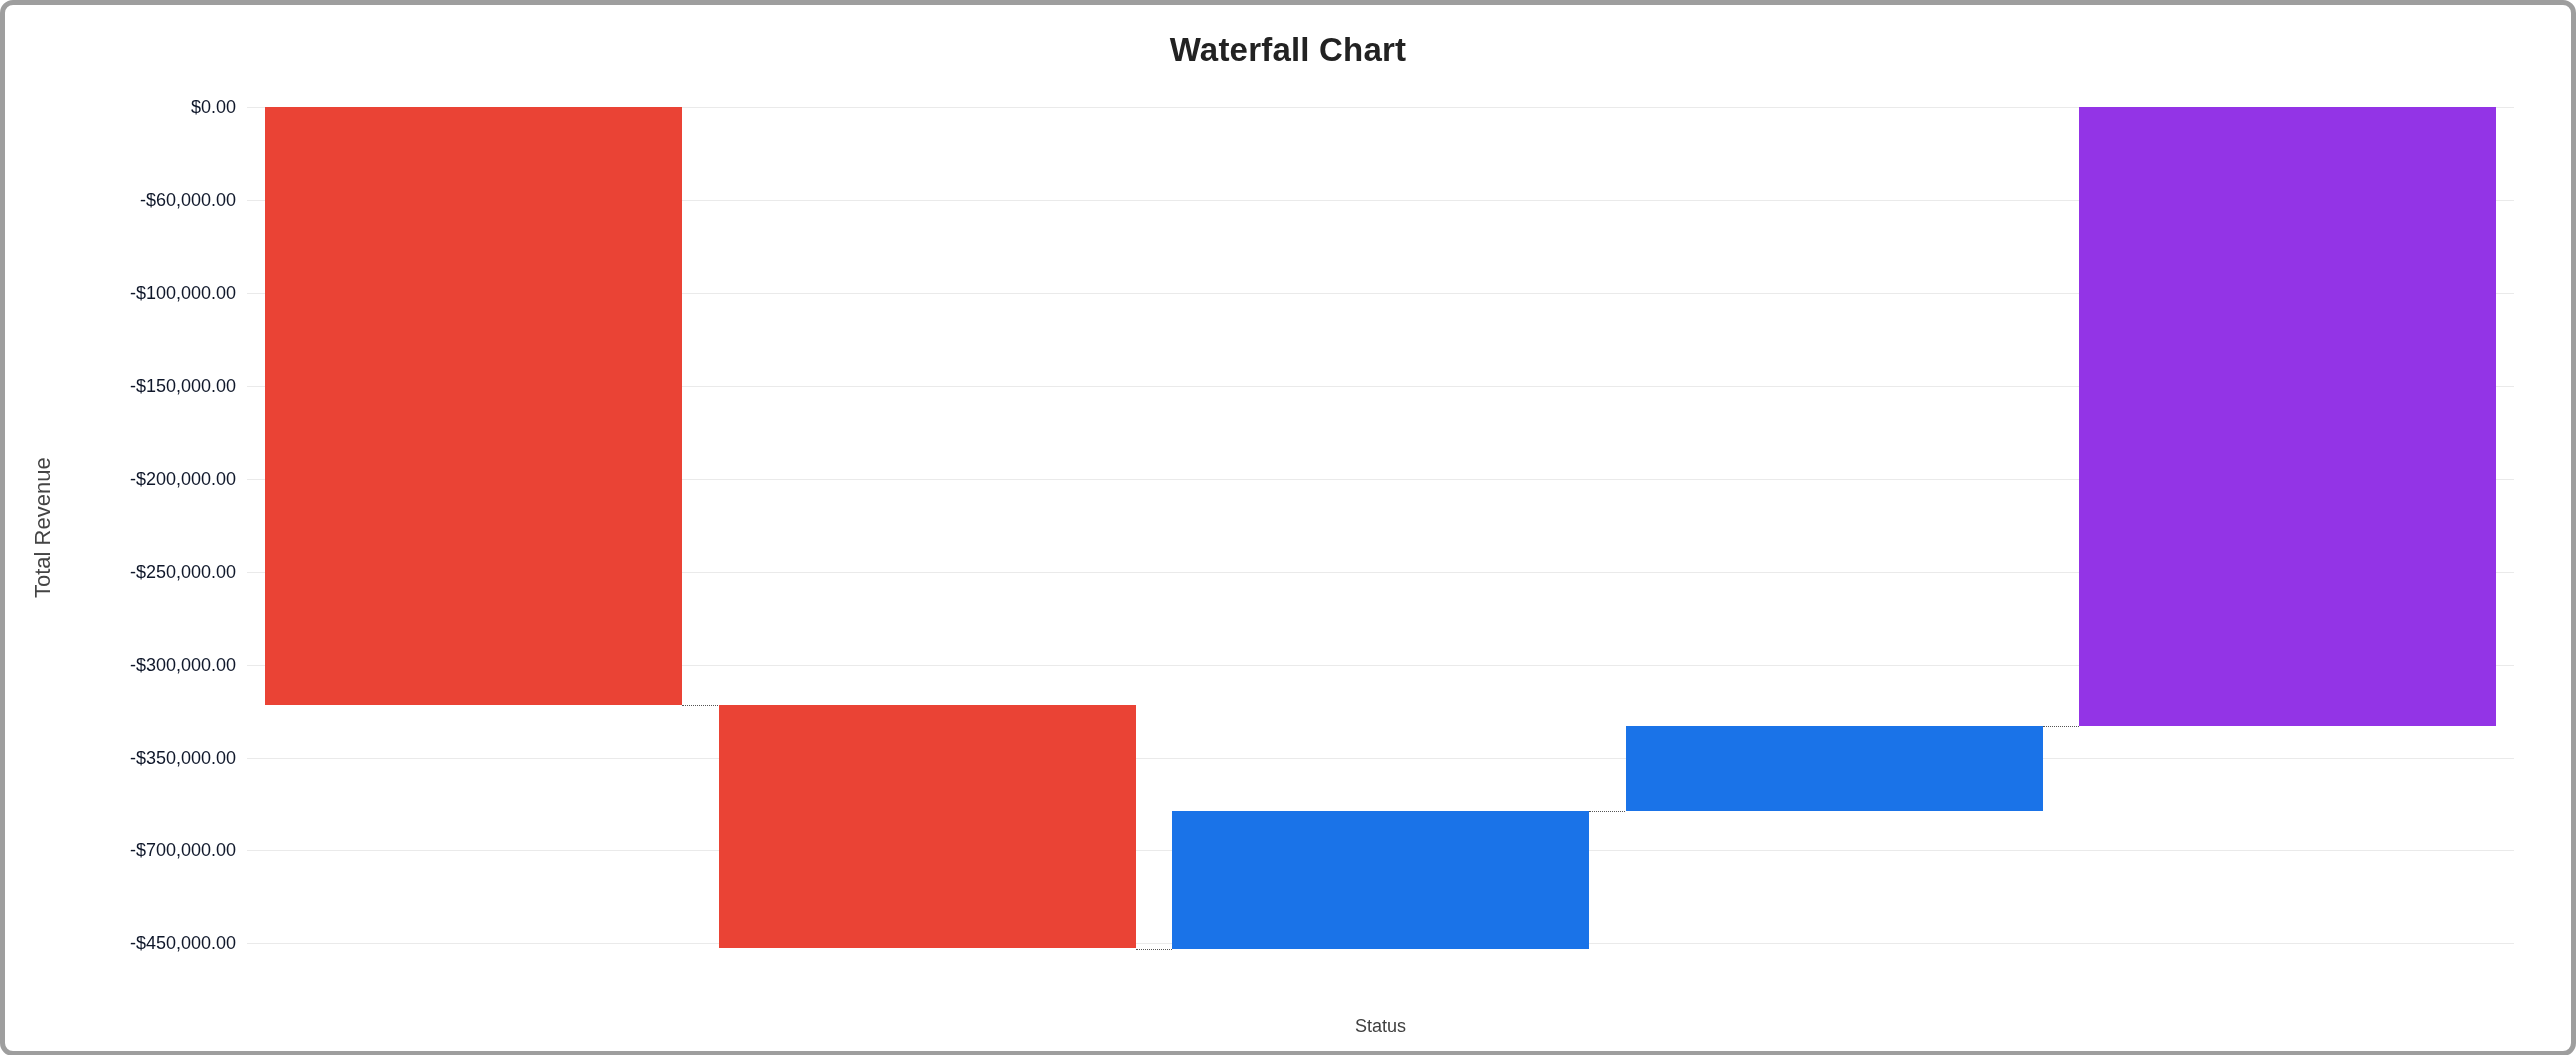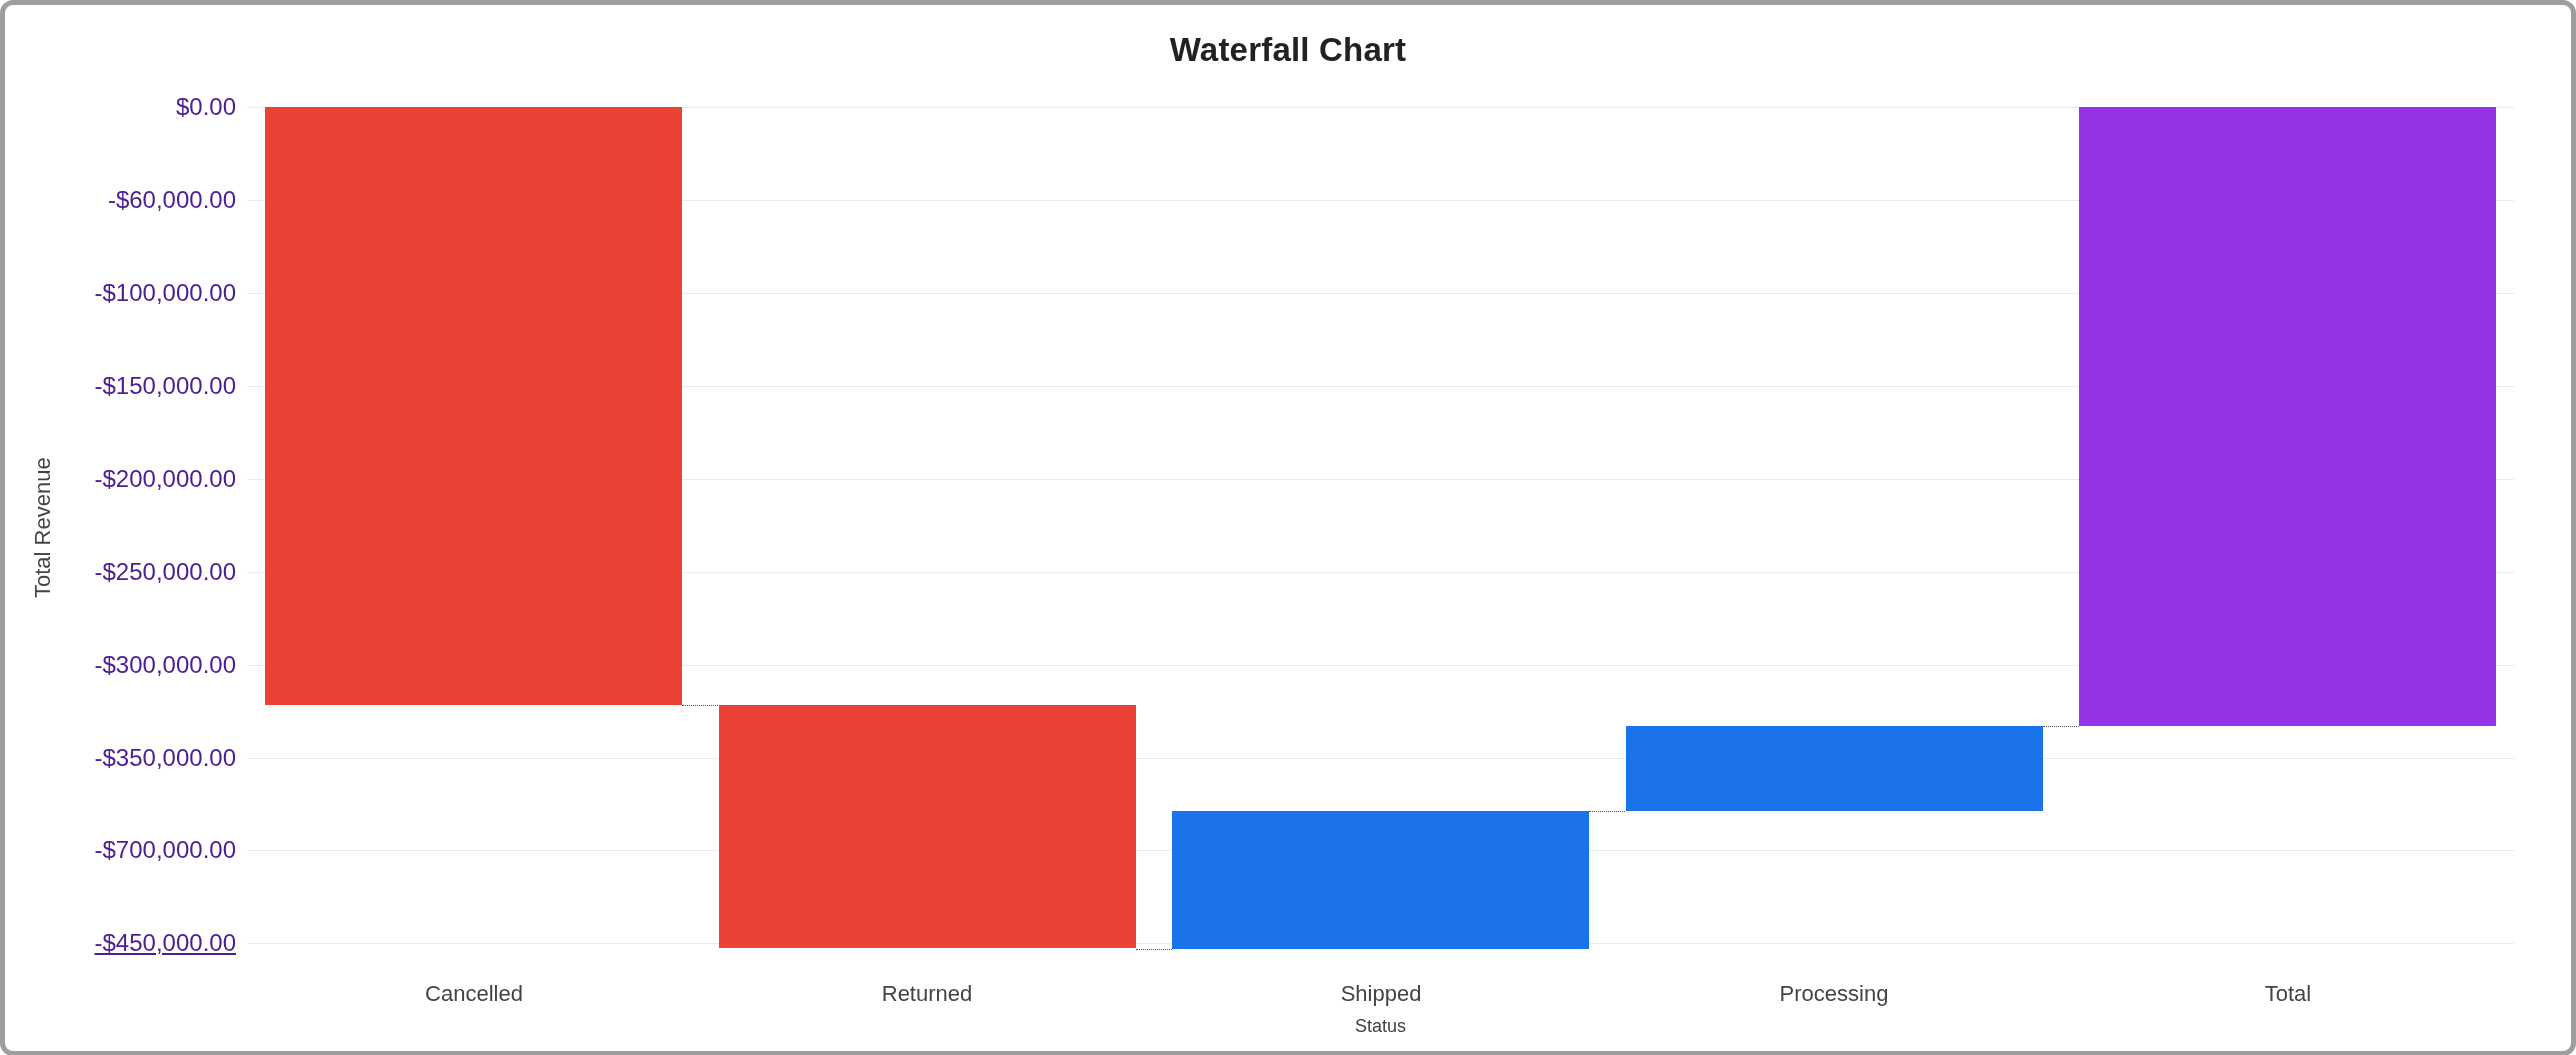--- a/index.html
+++ b/index.html
@@ -40,22 +40,22 @@
     position: absolute;
     left: 0;
     width: 100%;
     border-top: 0.9px solid #eaeaea;
   }
   .ytick {
     position: absolute;
     right: 11px;
     width: 204px;
     text-align: right;
-    font-size: 24px;
-    color: #4c1d95;
+    font-size: 18px;
+    color: #0f172a;
     transform: translateY(-50%);
   }
   .ytick-box {
     position: absolute;
     left: 0;
     top: 102px;
     width: 242px;
     height: 855px;
   }
   .ylabel {
@@ -120,21 +120,21 @@
   <div class="ytick-box">
       <div class="ytick" style="top: 0px;">$0.00</div>
       <div class="ytick" style="top: 93px;">-$60,000.00</div>
       <div class="ytick" style="top: 186px;">-$100,000.00</div>
       <div class="ytick" style="top: 279px;">-$150,000.00</div>
       <div class="ytick" style="top: 372px;">-$200,000.00</div>
       <div class="ytick" style="top: 465px;">-$250,000.00</div>
       <div class="ytick" style="top: 558px;">-$300,000.00</div>
       <div class="ytick" style="top: 651px;">-$350,000.00</div>
       <div class="ytick" style="top: 743px;">-$700,000.00</div>
-      <div class="ytick" style="top: 836px; text-decoration: underline;">-$450,000.00</div>
+      <div class="ytick" style="top: 836px;">-$450,000.00</div>
     </div>
 
   <div class="plot">
       <div class="gridline" style="top: 0px;"></div>
       <div class="gridline" style="top: 93px;"></div>
       <div class="gridline" style="top: 186px;"></div>
       <div class="gridline" style="top: 279px;"></div>
       <div class="gridline" style="top: 372px;"></div>
       <div class="gridline" style="top: 465px;"></div>
       <div class="gridline" style="top: 558px;"></div>
@@ -145,24 +145,17 @@
       <div class="connector" style="left: 435px; top: 598px; width: 36px;"></div>
       <div class="bar red" style="left: 472px; top: 598px; width: 417px; height: 243px;"></div>
       <div class="connector" style="left: 889px; top: 842px; width: 36px;"></div>
       <div class="bar blue" style="left: 925px; top: 704px; width: 417px; height: 138px;"></div>
       <div class="connector" style="left: 1342px; top: 704px; width: 36px;"></div>
       <div class="bar blue" style="left: 1379px; top: 619px; width: 417px; height: 85px;"></div>
       <div class="connector" style="left: 1796px; top: 619px; width: 36px;"></div>
       <div class="bar purple" style="left: 1832px; top: 0px; width: 417px; height: 619px;"></div>
     </div>
 
-  <div class="xlabels">
-      <div class="xlabel-item" style="left: 227px; top: 0px;">Cancelled</div>
-      <div class="xlabel-item" style="left: 680px; top: 0px;">Returned</div>
-      <div class="xlabel-item" style="left: 1134px; top: 0px;">Shipped</div>
-      <div class="xlabel-item" style="left: 1587px; top: 0px;">Processing</div>
-      <div class="xlabel-item" style="left: 2041px; top: 0px;">Total</div>
-    </div>
 
   <div class="xaxis-label">Status</div>
 
 </div>
 
 
 </body></html>

